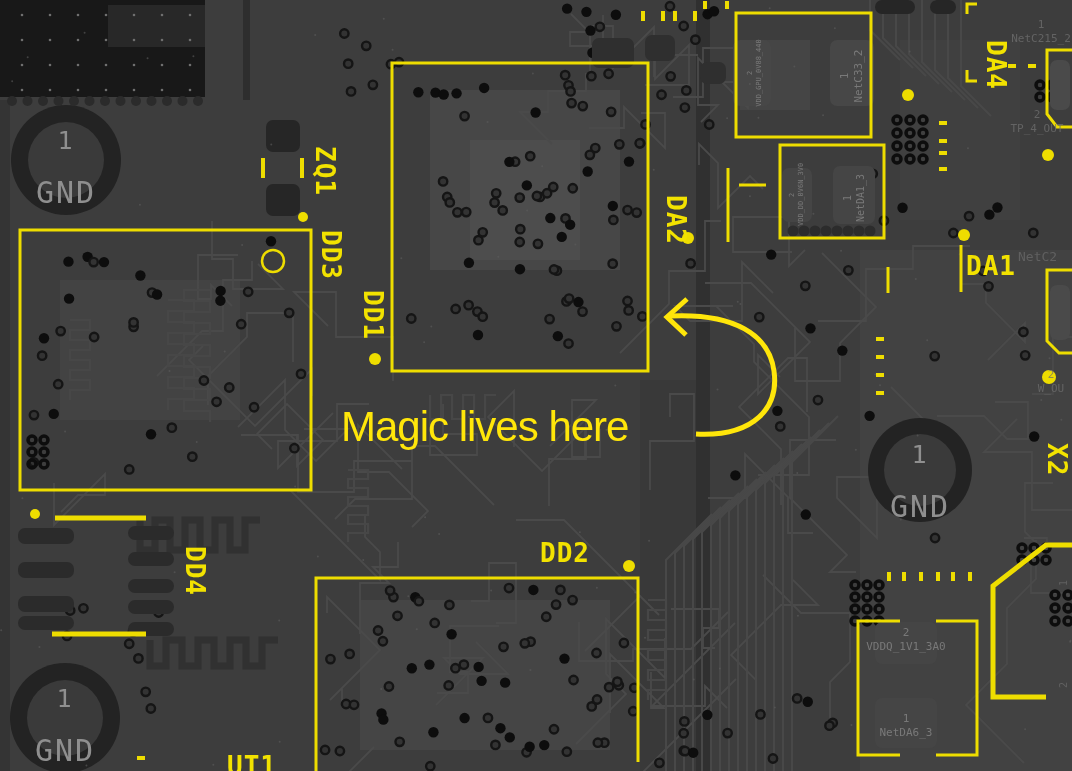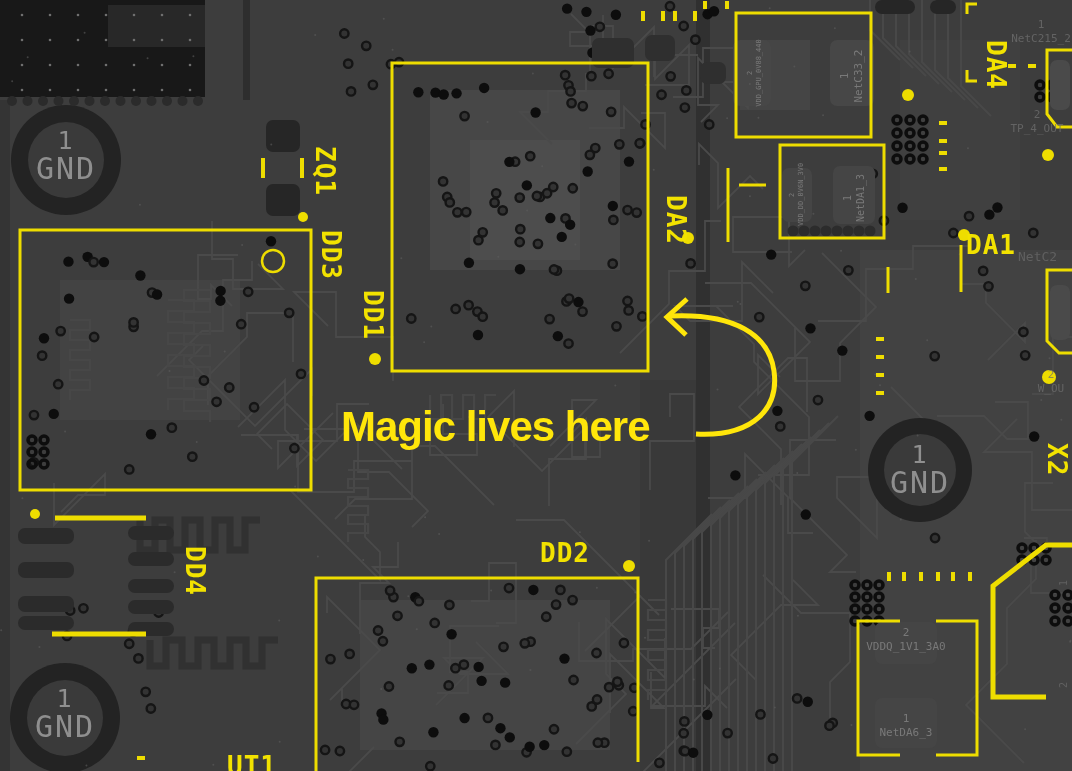--- a/index.html
+++ b/index.html
@@ -19,25 +19,25 @@
   .netlbl{
     position:absolute;color:#8a8a8a;opacity:.75;font-weight:normal;
     text-align:center;line-height:1.25;letter-spacing:0;
   }
   .netlbl div{white-space:nowrap;}
   .gnd{
     position:absolute;width:120px;text-align:center;color:#8f8f8f;
     font-weight:normal;letter-spacing:2px;
   }
   .gnd .pin{font-size:25px;line-height:26px;}
-  .gnd .net{font-size:30px;line-height:30px;}
+  .gnd .net{font-size:30px;line-height:30px;margin-top:24px;}
   .magic{
     position:absolute;left:341px;top:404px;
     font-family:"Liberation Sans","DejaVu Sans",sans-serif;
-    font-weight:bold;font-size:42px;line-height:46px;letter-spacing:-1px;
+    font-weight:normal;font-size:42px;line-height:46px;letter-spacing:-1px;
     color:#ffe60a;white-space:nowrap;
   }
 </style>
 </head>
 <body>
 
 <div id="board">
 
   <svg id="bg" width="1072" height="771">
       <rect x="0" y="0" width="1072" height="771" fill="#3d3d3d"></rect>
@@ -697,21 +697,21 @@
       <path d="M687,299 L667,317 L686,335"></path>
     </g>
   </svg>
 
   <div class="lbl rot90" style="left:336px;top:146px">ZQ1</div>
   <div class="lbl rot90" style="left:342px;top:230px">DD3</div>
   <div class="lbl rot90" style="left:384px;top:290px">DD1</div>
   <div class="lbl" style="left:540px;top:542px">DD2</div>
   <div class="lbl rot90" style="left:206px;top:546px">DD4</div>
   <div class="lbl" style="left:227px;top:755px">UT1</div>
-  <div class="lbl" style="left:966px;top:234px">DA1</div>
+  <div class="lbl" style="left:966px;top:255px">DA1</div>
   <div class="lbl rot90" style="left:687px;top:195px">DA2</div>
   <div class="lbl rot90" style="left:1007px;top:40px">DA4</div>
   <div class="lbl rot90" style="left:1068px;top:443px">X2</div>
 
   <div class="gnd" style="left:6px;top:128px">
     <div class="pin">1</div>
     <div class="net">GND</div>
   </div>
   <div class="gnd" style="left:860px;top:442px">
     <div class="pin">1</div>

